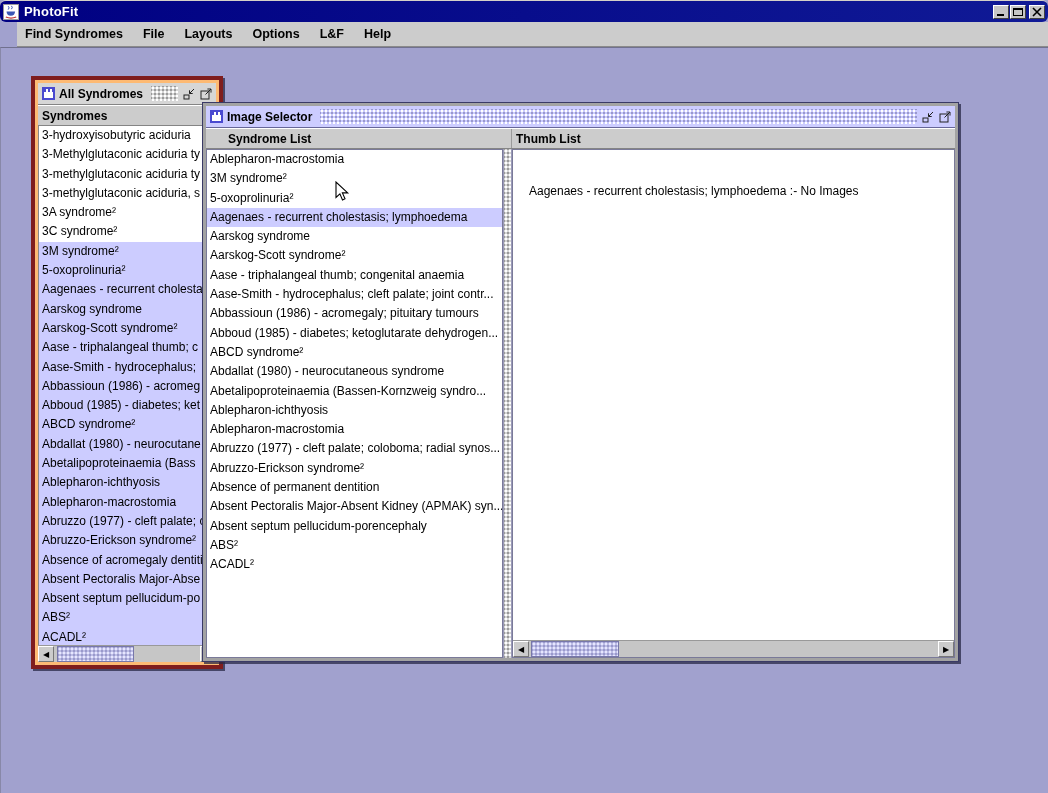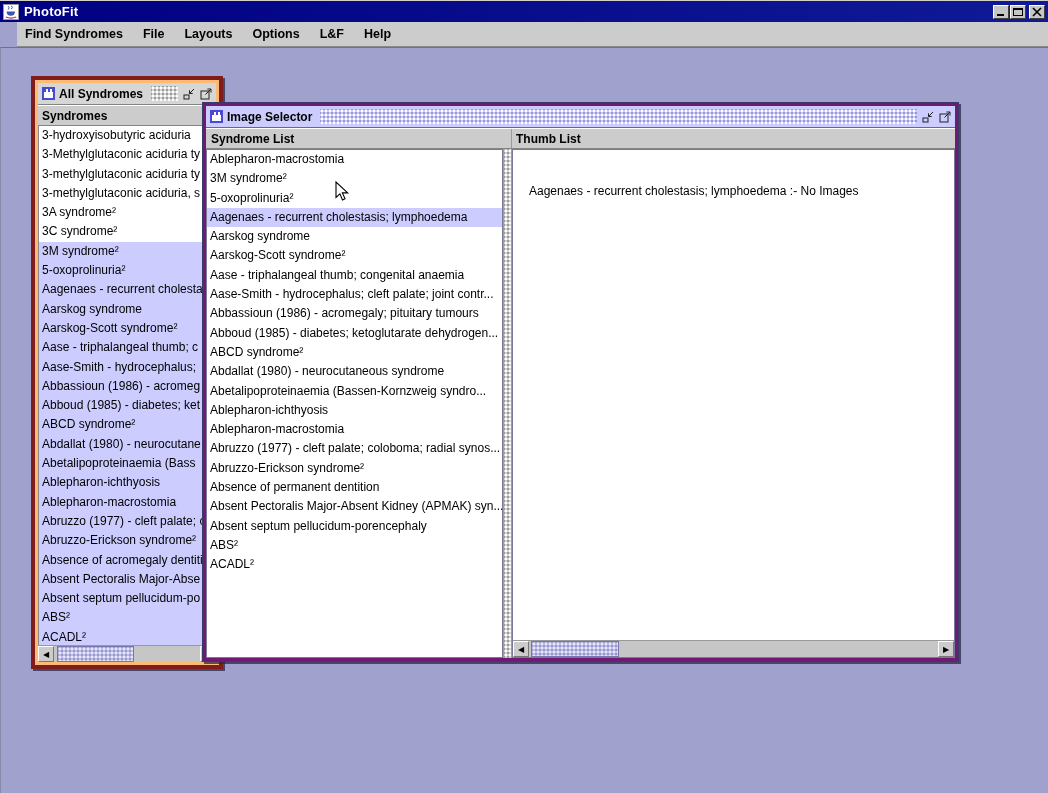--- a/index.html
+++ b/index.html
@@ -7,21 +7,21 @@
   .screen{
     position:relative;width:1048px;height:793px;overflow:hidden;
     font-family:"Liberation Sans","DejaVu Sans",sans-serif;
     background:var(--desktop-bg,#a1a1ce);
   }
   
   .titlebar{
     position:absolute;left:0;top:0;width:1048px;height:22px;
     background:linear-gradient(90deg,var(--titlebar-bg,#000082),#101a96);
     border-top:1px solid #d4d0c8;
-    display:flex;align-items:center;color:#fff;
+    display:flex;align-items:center;color:#fff;border-radius:6px;
   }
   .app-title{font-weight:bold;font-size:13px;margin-left:5px;letter-spacing:.2px;}
   .app-icon{width:16px;height:16px;margin-left:3px;flex:none;}
   .win-controls{margin-left:auto;margin-right:3px;display:flex;align-items:center;}
   .win-btn{
     width:16px;height:14px;padding:0;margin-left:1px;
     background:#c6c6c6;border:1px solid;border-color:#fff #404040 #404040 #fff;
     display:flex;align-items:center;justify-content:center;cursor:default;
   }
   .win-btn.close{margin-left:3px;}
@@ -41,21 +41,21 @@
   
   .iframe{position:absolute;display:flex;flex-direction:column;}
   .iframe .frame-body{flex:1;display:flex;flex-direction:column;min-height:0;}
   .iframe.inactive{
     left:31px;top:76px;width:192px;height:593px;z-index:1;
     background:#fdba74;border:4px solid #7f1d1d;padding:3px;
     box-shadow:2px 2px 0 rgba(40,40,70,.75);
   }
   .iframe.active{
     left:202px;top:102px;width:757px;height:560px;z-index:2;
-    background:#701a75;border:1px solid #3a3a66;padding:3px;
+    background:#a3a3a3;border:1px solid #3a3a66;padding:3px;
     box-shadow:2px 2px 0 rgba(40,40,70,.75);
   }
   .iframe-titlebar{
     height:22px;flex:none;display:flex;align-items:center;padding:0 2px;
   }
   .iframe.active .iframe-titlebar{background:var(--active-title-base,#ccccff);border-bottom:1px solid #666699;}
   .iframe.inactive .iframe-titlebar{background:var(--inactive-title-base,#d6d6d6);border-bottom:1px solid #848484;}
   .frame-icon{
     width:13px;height:13px;background:#fff;border:2px solid #4a4ad0;
     position:relative;flex:none;margin:0 4px 0 2px;
@@ -84,21 +84,21 @@
     width:17px;height:15px;padding:0;border:none;background:transparent;
     display:flex;align-items:center;justify-content:center;flex:none;cursor:default;
   }
   
   .col-header{
     height:21px;flex:none;background:var(--panel-bg,#cccccc);
     border-top:1px solid #ffffff;border-bottom:1px solid #848484;
     font-weight:bold;font-size:12px;display:flex;align-items:center;
   }
   .col-header .hdr-left{width:306px;height:100%;display:flex;align-items:center;
-    padding-left:5px;border-right:1px solid #9a9a9a;}
+    padding-left:22px;border-right:1px solid #9a9a9a;}
   .col-header .hdr-right{flex:1;height:100%;display:flex;align-items:center;padding-left:4px;}
   .col-header.single{padding-left:4px;}
   
   .list{
     flex:1;min-height:0;background:var(--list-bg,#ffffff);overflow:hidden;
     border-left:1px solid #8a8a8a;border-right:1px solid #8a8a8a;
   }
   .list-item{
     height:19.3px;line-height:19.3px;padding-left:3px;
     font-size:12px;color:#000;white-space:nowrap;overflow:hidden;

